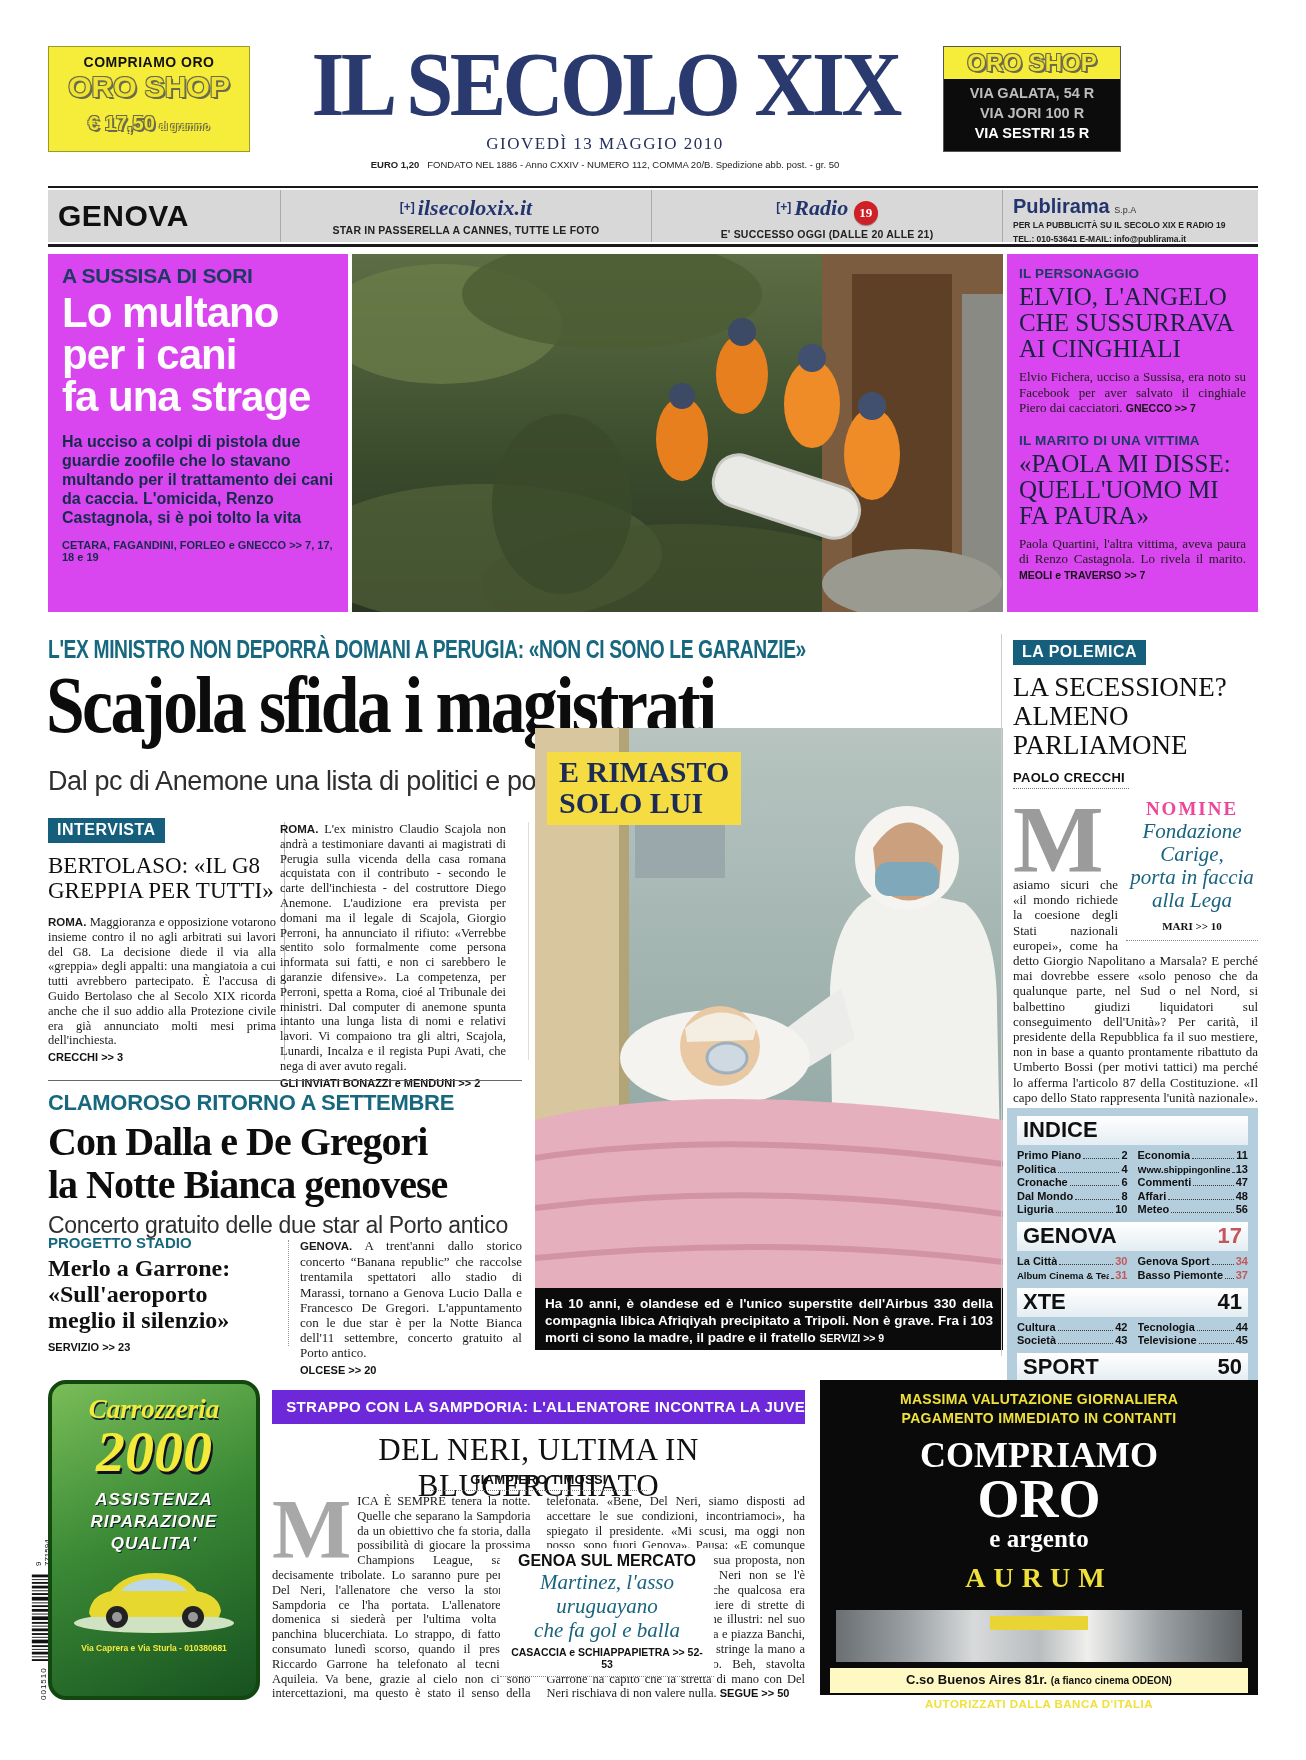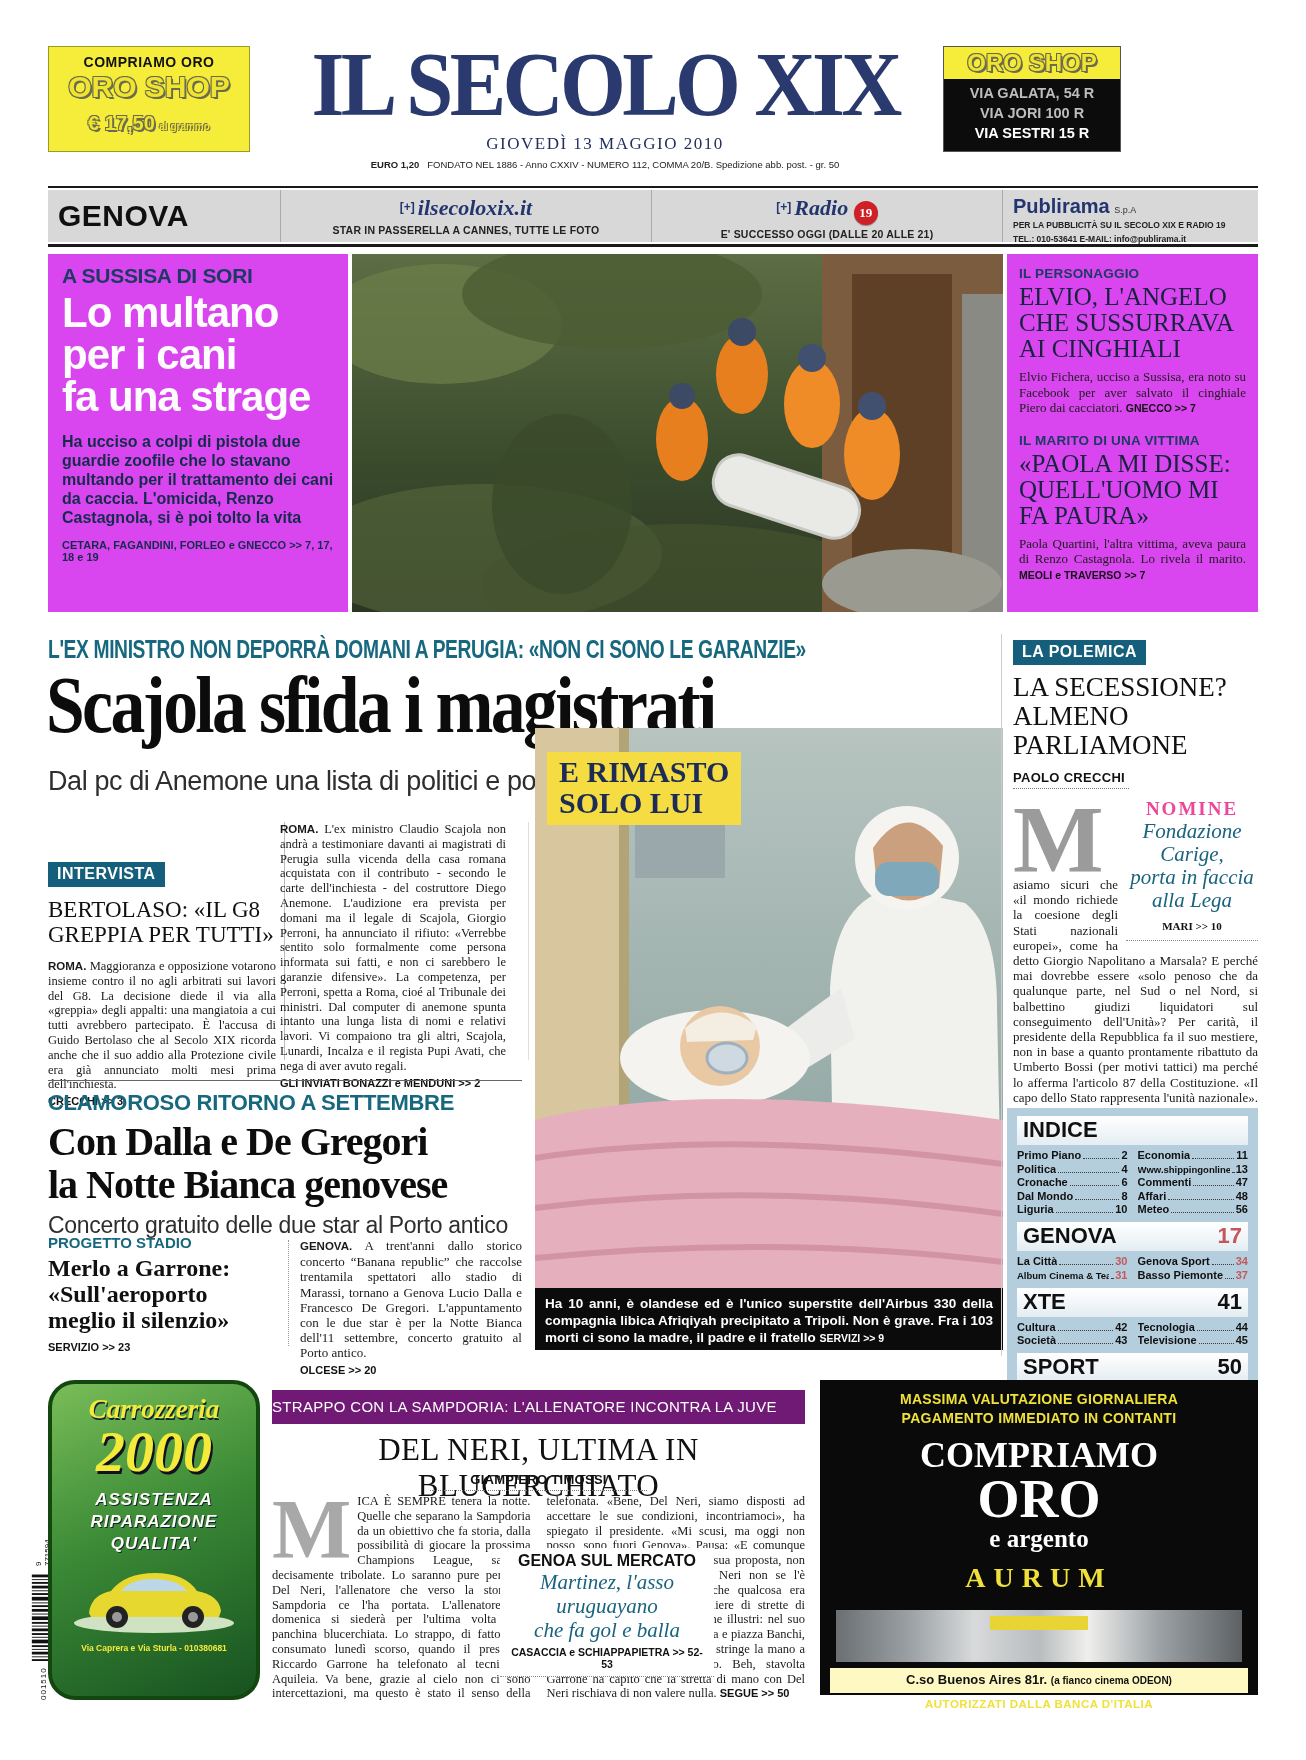--- a/index.html
+++ b/index.html
@@ -110,32 +110,32 @@
       justify-content:space-between;align-items:baseline;padding:1px 6px 2px;
       font-size:22px;font-weight:800;color:#101010;margin-bottom:4px;}
   .idx-red{color:#c4575b;}
   .idx-row{display:flex;gap:10px;margin:1.5px 0;}
   .idx-cell{flex:1;display:flex;align-items:baseline;min-width:0;
       font-size:11px;font-weight:700;color:#101010;}
   .idx-dots{flex:1;border-bottom:1.5px dotted #3c3c3c;margin:0 2px 2px;min-width:2px;}
   .idx-label{white-space:nowrap;overflow:hidden;}
   .idx-page{font-weight:800;}
   
-  .carr{border:4px solid #13470f;border-radius:27px;
+  .carr{border:4px solid #13470f;border-radius:18px;
       background:linear-gradient(155deg,#79bd58 0%,#3b8a36 45%,#175220 100%);
       text-align:center;overflow:hidden;}
   .carr .cn{font-family:"Liberation Serif",serif;font-style:italic;font-weight:bold;
       font-size:27px;color:#f4ea3a;text-shadow:1px 2px 0 #123;margin-top:10px;}
   .carr .c2{font-family:"Liberation Serif",serif;font-style:italic;font-weight:bold;
       font-size:58px;line-height:54px;color:#f4ea3a;text-shadow:2px 3px 0 #112;}
   .carr .cl{font-style:italic;font-weight:800;font-size:17px;color:#fdfdf2;
       text-shadow:1px 1px 0 #123;letter-spacing:1px;line-height:22px;}
   .carr .addr{font-size:8.5px;font-weight:700;color:#f4ea3a;margin-top:4px;}
-  .banner-orange{background:#701a75;color:#fff;font-size:15px;font-weight:400;
-      text-align:left;line-height:34px;letter-spacing:.3px;}
+  .banner-orange{background:#6d28d9;color:#fff;font-size:15px;font-weight:700;
+      text-align:right;line-height:34px;letter-spacing:.3px;}
   .delneri-hl{font-family:"Liberation Serif",serif;font-size:31px;letter-spacing:.5px;
       color:#101010;text-align:center;}
   .delneri-by{text-align:center;}
   .delneri-body{column-count:2;column-gap:16px;font-family:"Liberation Serif",serif;
       font-size:12.5px;line-height:14.8px;text-align:justify;color:#1a1a1a;}
   .dropcap2{float:left;font-family:"Liberation Serif",serif;font-weight:bold;color:#a8a8a8;
       font-size:84px;line-height:64px;margin:4px 6px 0 0;}
   .mercato{background:#fff;text-align:center;padding:4px 6px 6px;
       border-bottom:1px dotted #888;}
   .mercato .mk{font-size:16px;font-weight:800;color:#101010;}
@@ -279,21 +279,21 @@
       <div class="side-body">
         <span>Paola Quartini, l'altra vittima, aveva paura di Renzo Castagnola. Lo rivela il marito. </span><span class="inref">MEOLI e TRAVERSO &gt;&gt; 7</span>
       </div>
     </div>
   </div>
 
   <div class="abs kicker-teal scajola-kicker" style="left:48px;top:634px;">L'EX MINISTRO NON DEPORRÀ DOMANI A PERUGIA: «NON CI SONO LE GARANZIE»</div>
   <div class="abs scajola-hl" style="left:46px;top:662px;">Scajola sfida i magistrati</div>
   <div class="abs scajola-sub" style="left:48px;top:766px;">Dal pc di Anemone una lista di politici e poliziotti. Il governo trema</div>
 
-  <div class="abs" style="left:48px;top:818px;width:228px;margin-top:44px;">
+  <div class="abs" style="left:48px;top:818px;width:228px;">
     <div class="tag">INTERVISTA</div>
     <div class="serif-hl" style="font-size:23px;line-height:25px;margin-top:10px;">BERTOLASO: «IL G8 GREPPIA PER TUTTI»</div>
     <div class="art-body" style="margin-top:12px;">
       <span class="lead">ROMA.</span><span> Maggioranza e opposizione votarono insieme contro il no agli arbitrati sui lavori del G8. La decisione diede il via alla «greppia» degli appalti: una mangiatoia a cui tutti avrebbero partecipato. È l'accusa di Guido Bertolaso che al Secolo XIX ricorda anche che il suo addio alla Protezione civile era già annunciato molti mesi prima dell'inchiesta.</span>
     </div>
     <div class="refline" style="color:#111;margin-top:3px;">CRECCHI &gt;&gt; 3</div>
   </div>
 
   <div class="abs vrule" style="left:284px;top:822px;height:238px;"></div>
 

